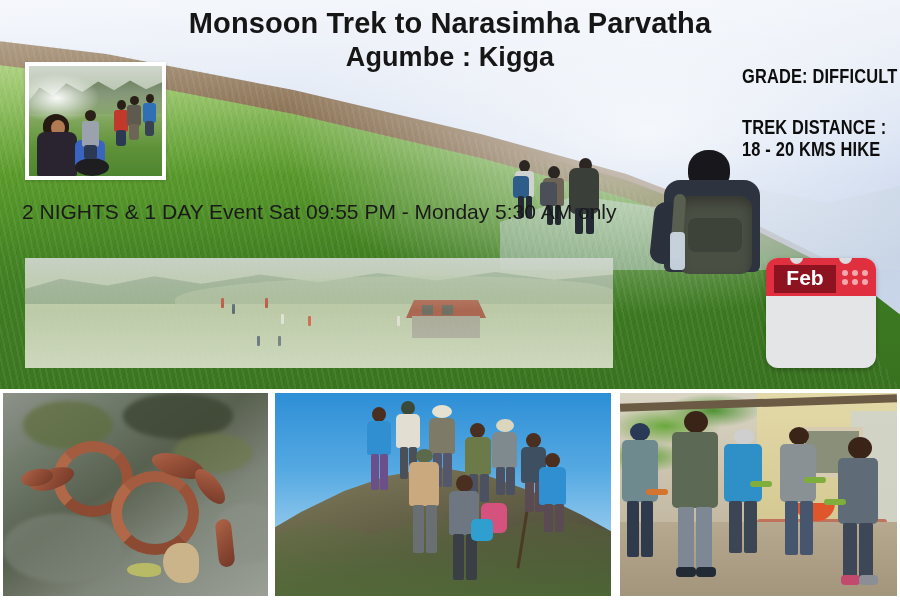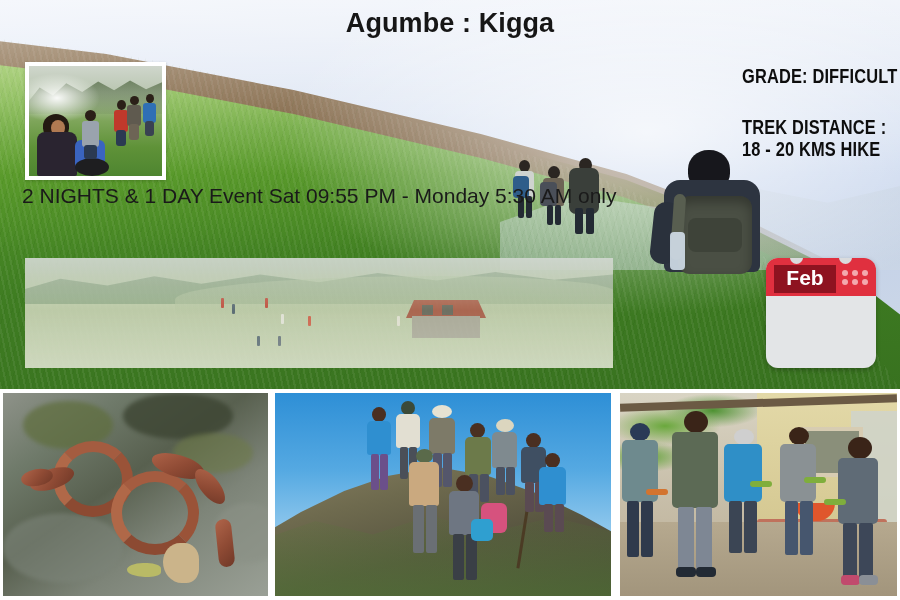--- a/index.html
+++ b/index.html
@@ -77,21 +77,21 @@
          font-weight:bold;font-size:29px;line-height:34px;color:#161616;letter-spacing:.1px;}
   .title .l2{font-size:27px;}
 
   
   .grade{position:absolute;left:742px;top:65px;font-weight:bold;font-size:20px;color:#0d0d0d;
          transform:scaleX(.82);transform-origin:left top;letter-spacing:.2px;white-space:nowrap;}
   .dist{position:absolute;left:742px;top:116px;font-weight:bold;font-size:20px;line-height:22px;
         color:#0d0d0d;transform:scaleX(.82);transform-origin:left top;letter-spacing:.2px;white-space:nowrap;}
 
   
-  .eventline{position:absolute;left:22px;top:184px;font-size:21px;color:#1a1a1a;white-space:nowrap;}
+  .eventline{position:absolute;left:22px;top:200px;font-size:21px;color:#1a1a1a;white-space:nowrap;}
   .note{position:absolute;left:12px;top:230px;font-size:13px;font-weight:bold;color:#111;white-space:nowrap;}
 
   
   .pano{position:absolute;left:25px;top:258px;width:588px;height:110px;overflow:hidden;opacity:.93;
         background:linear-gradient(to bottom,#9aa898 0%,#a9b79c 16%,#bcc9a6 38%,#c2cdab 66%,#c8d2b2 100%);}
   .pano-forest{position:absolute;left:0;top:4px;width:588px;height:42px;opacity:.78;
      background:linear-gradient(to bottom,#5f7a5a,#86a07c);
      clip-path:polygon(0% 64%,6% 40%,14% 56%,22% 34%,30% 52%,40% 30%,50% 48%,60% 26%,70% 44%,80% 24%,90% 42%,100% 30%,100% 100%,0% 100%);}
   .pano-ridge{position:absolute;left:150px;top:18px;width:440px;height:40px;opacity:.55;
      background:linear-gradient(to bottom,#9fb38c,#c0cba9);border-radius:60% 40% 0 0;}
@@ -251,20 +251,21 @@
       <div class="pp" style="left:240px;top:40px;background:#c0392b;"></div>
       <div class="pp" style="left:283px;top:58px;background:#d4553f;"></div>
       <div class="pp" style="left:256px;top:56px;background:#eae7df;"></div>
       <div class="pp" style="left:372px;top:58px;background:#e8e4d8;"></div>
       <div class="pp" style="left:232px;top:78px;background:#4a5a6a;"></div>
       <div class="pp" style="left:253px;top:78px;background:#5a6472;"></div>
       <div class="pano-haze"></div>
     </div>
 
     <div class="title">
+      <div>Monsoon Trek to Narasimha Parvatha</div>
       <div class="l2">Agumbe : Kigga</div>
     </div>
 
     <div class="grade">GRADE: DIFFICULT</div>
     <div class="dist">
       <div>TREK DISTANCE :</div>
       <div>18 - 20 KMS HIKE</div>
     </div>
 
     <div class="eventline">2 NIGHTS &amp; 1 DAY  Event Sat 09:55 PM - Monday 5:30 AM only</div>

